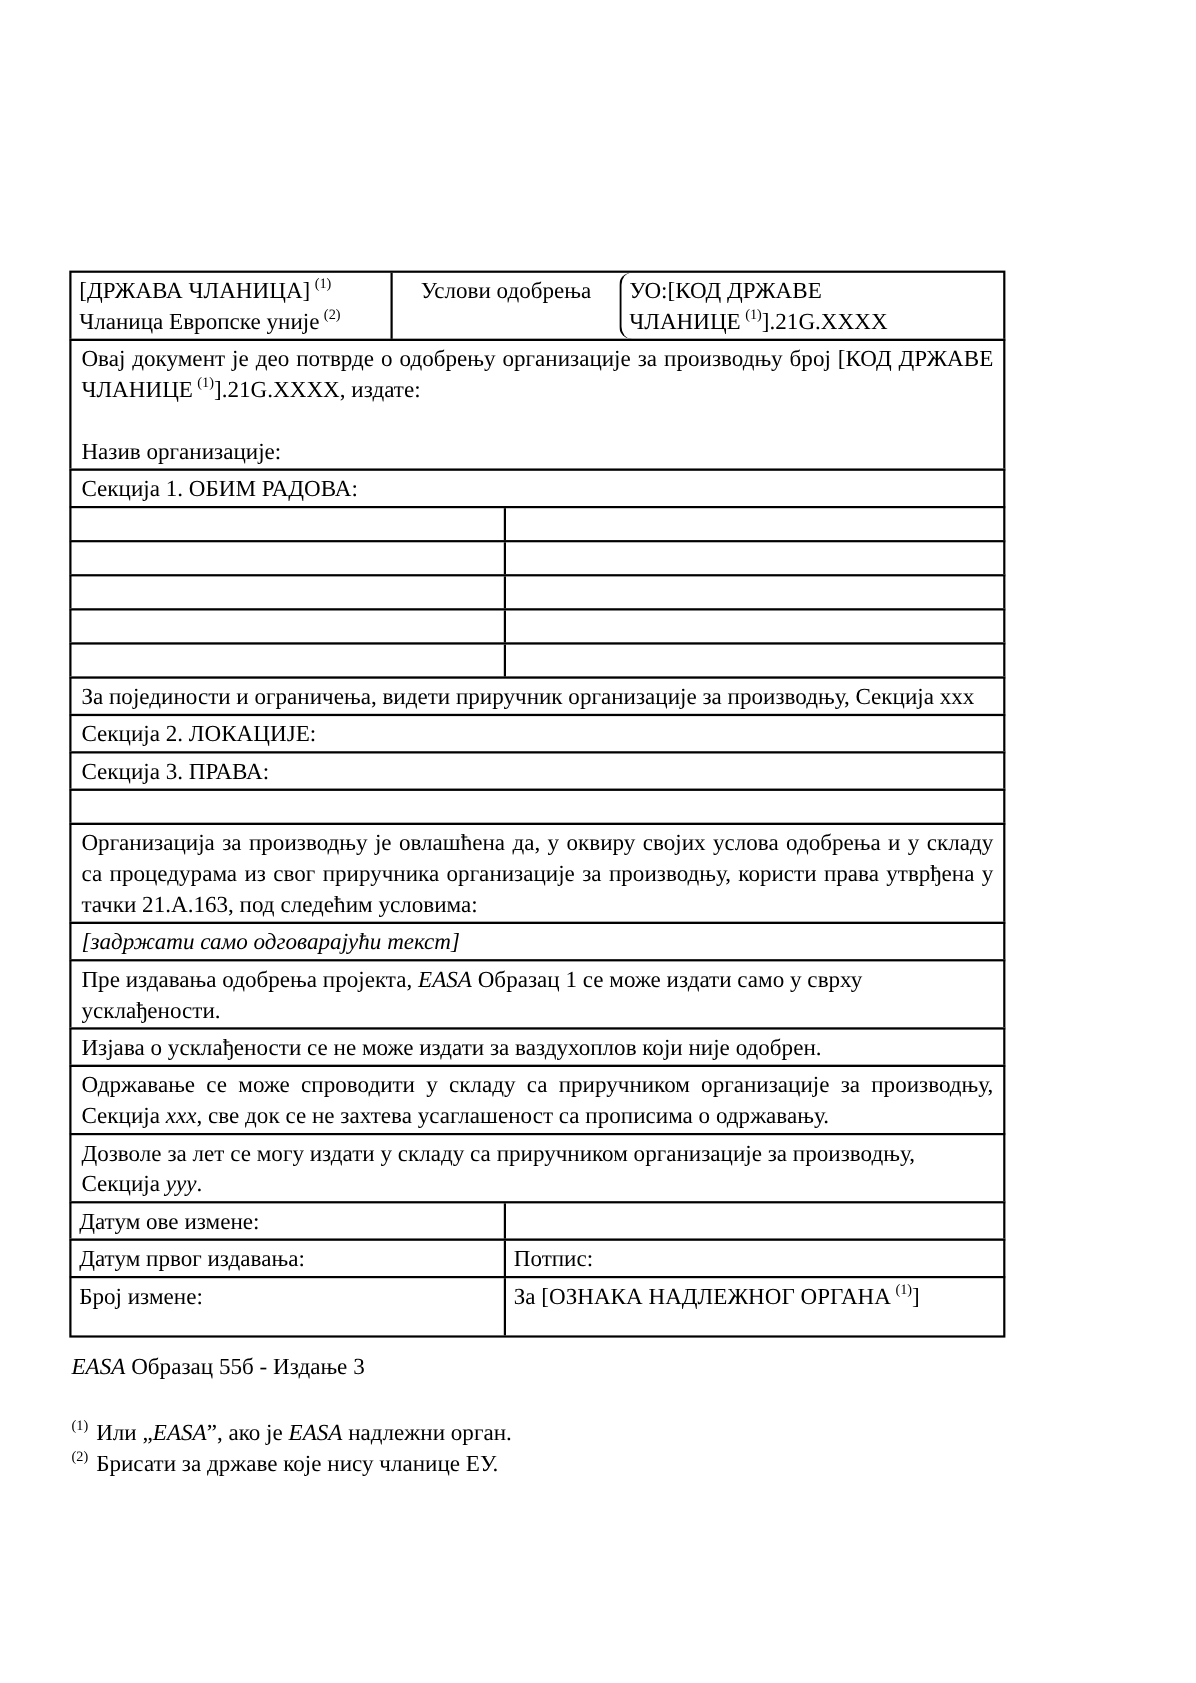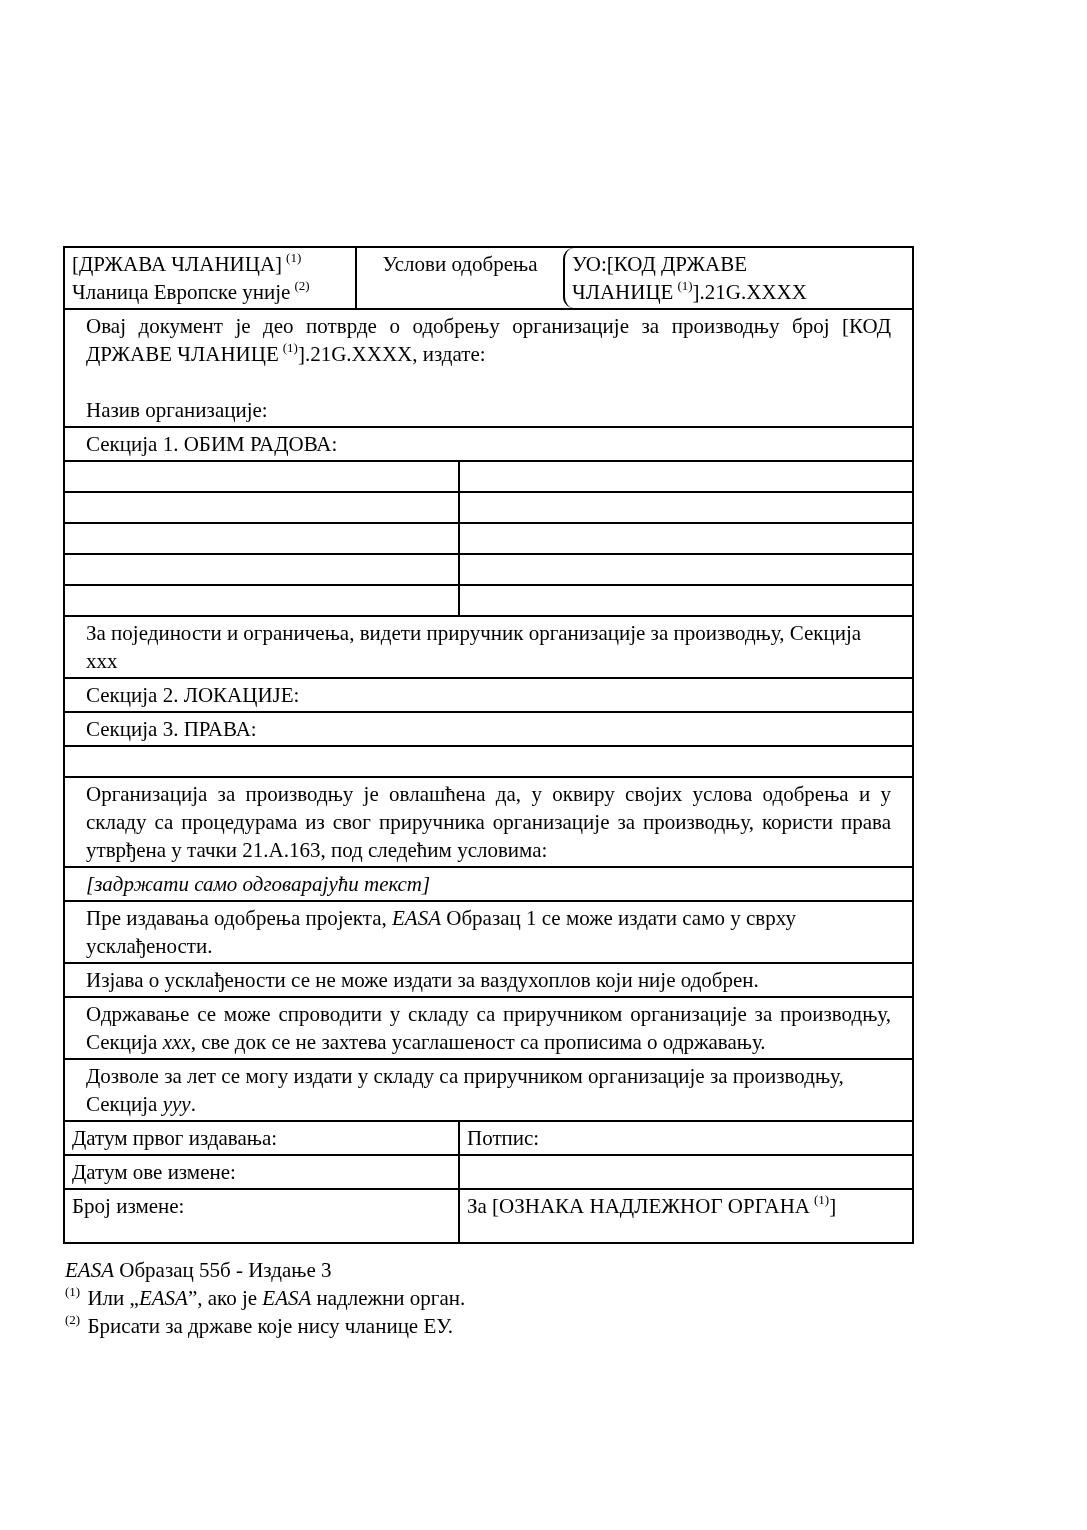--- a/index.html
+++ b/index.html
@@ -14,21 +14,21 @@
   .page { padding: 246px 67px 0 63px; }
   .form { width: 851px; }
   .row {
     border: 2px solid #000;
     background: #fff;
     min-height: 33px;
     display: flex;
     align-items: stretch;
   }
   .row + .row { margin-top: -2px; }
-  .row.block { display: block; padding: 2px 21px; }
+  .row.block { display: block; padding: 2px 9px; }
   .cell { padding: 2px 7px; }
   .cell + .cell { border-left: 2px solid #000; }
   .header-row .c-state { flex: 0 0 290px; }
   .header-row .c-title { flex: 0 0 208px; text-align: center; }
   .header-row .c-ref   { flex: 1 1 auto; border-radius: 11px; }
   .two-col .col1 { flex: 0 0 393px; }
   .two-col .col2 { flex: 1 1 auto; }
   .bold { font-weight: normal; }
   .it { font-style: italic; }
   .justified { text-align: justify; }
@@ -40,21 +40,21 @@
   }
   .fn-sup {
     font-size: 13px;
     line-height: 13px;
     vertical-align: 9px;
     margin-right: 2px;
   }
   .gap-line { height: 28px; }
   .tall { min-height: 56px; }
   .footer-id { margin-top: 12px; padding-left: 2px; }
-  .footnotes { padding-left: 2px; }
+  .footnotes { margin-top: 32px; padding-left: 2px; }
   .footnote { min-height: 28px; }
 </style>
 </head>
 <body>
 
 <div class="page">
   <div class="form">
 
     <div class="row header-row">
       <div class="cell c-state">
@@ -127,27 +127,27 @@
 
     <div class="row block justified">
       <span>Одржавање се може спроводити у складу са приручником организације за производњу, Секција </span><span class="it">xxx</span><span>, све док се не захтева усаглашеност са прописима о одржавању.</span>
     </div>
 
     <div class="row block">
       <span>Дозволе за лет се могу издати у складу са приручником организације за производњу, Секција </span><span class="it">yyy</span><span>.</span>
     </div>
 
     <div class="row two-col">
-      <div class="cell col1">Датум првог издавања:</div>
-      <div class="cell col2">Потпис:</div>
+      <div class="cell col1">Датум ове измене:</div>
+      <div class="cell col2"></div>
     </div>
 
     <div class="row two-col">
-      <div class="cell col1">Датум ове измене:</div>
-      <div class="cell col2"></div>
+      <div class="cell col1">Датум првог издавања:</div>
+      <div class="cell col2">Потпис:</div>
     </div>
 
     <div class="row two-col tall">
       <div class="cell col1">Број измене:</div>
       <div class="cell col2">
         <span>За [ОЗНАКА НАДЛЕЖНОГ ОРГАНА</span><span class="sup">(1)</span><span>]</span>
       </div>
     </div>
 
   </div>

